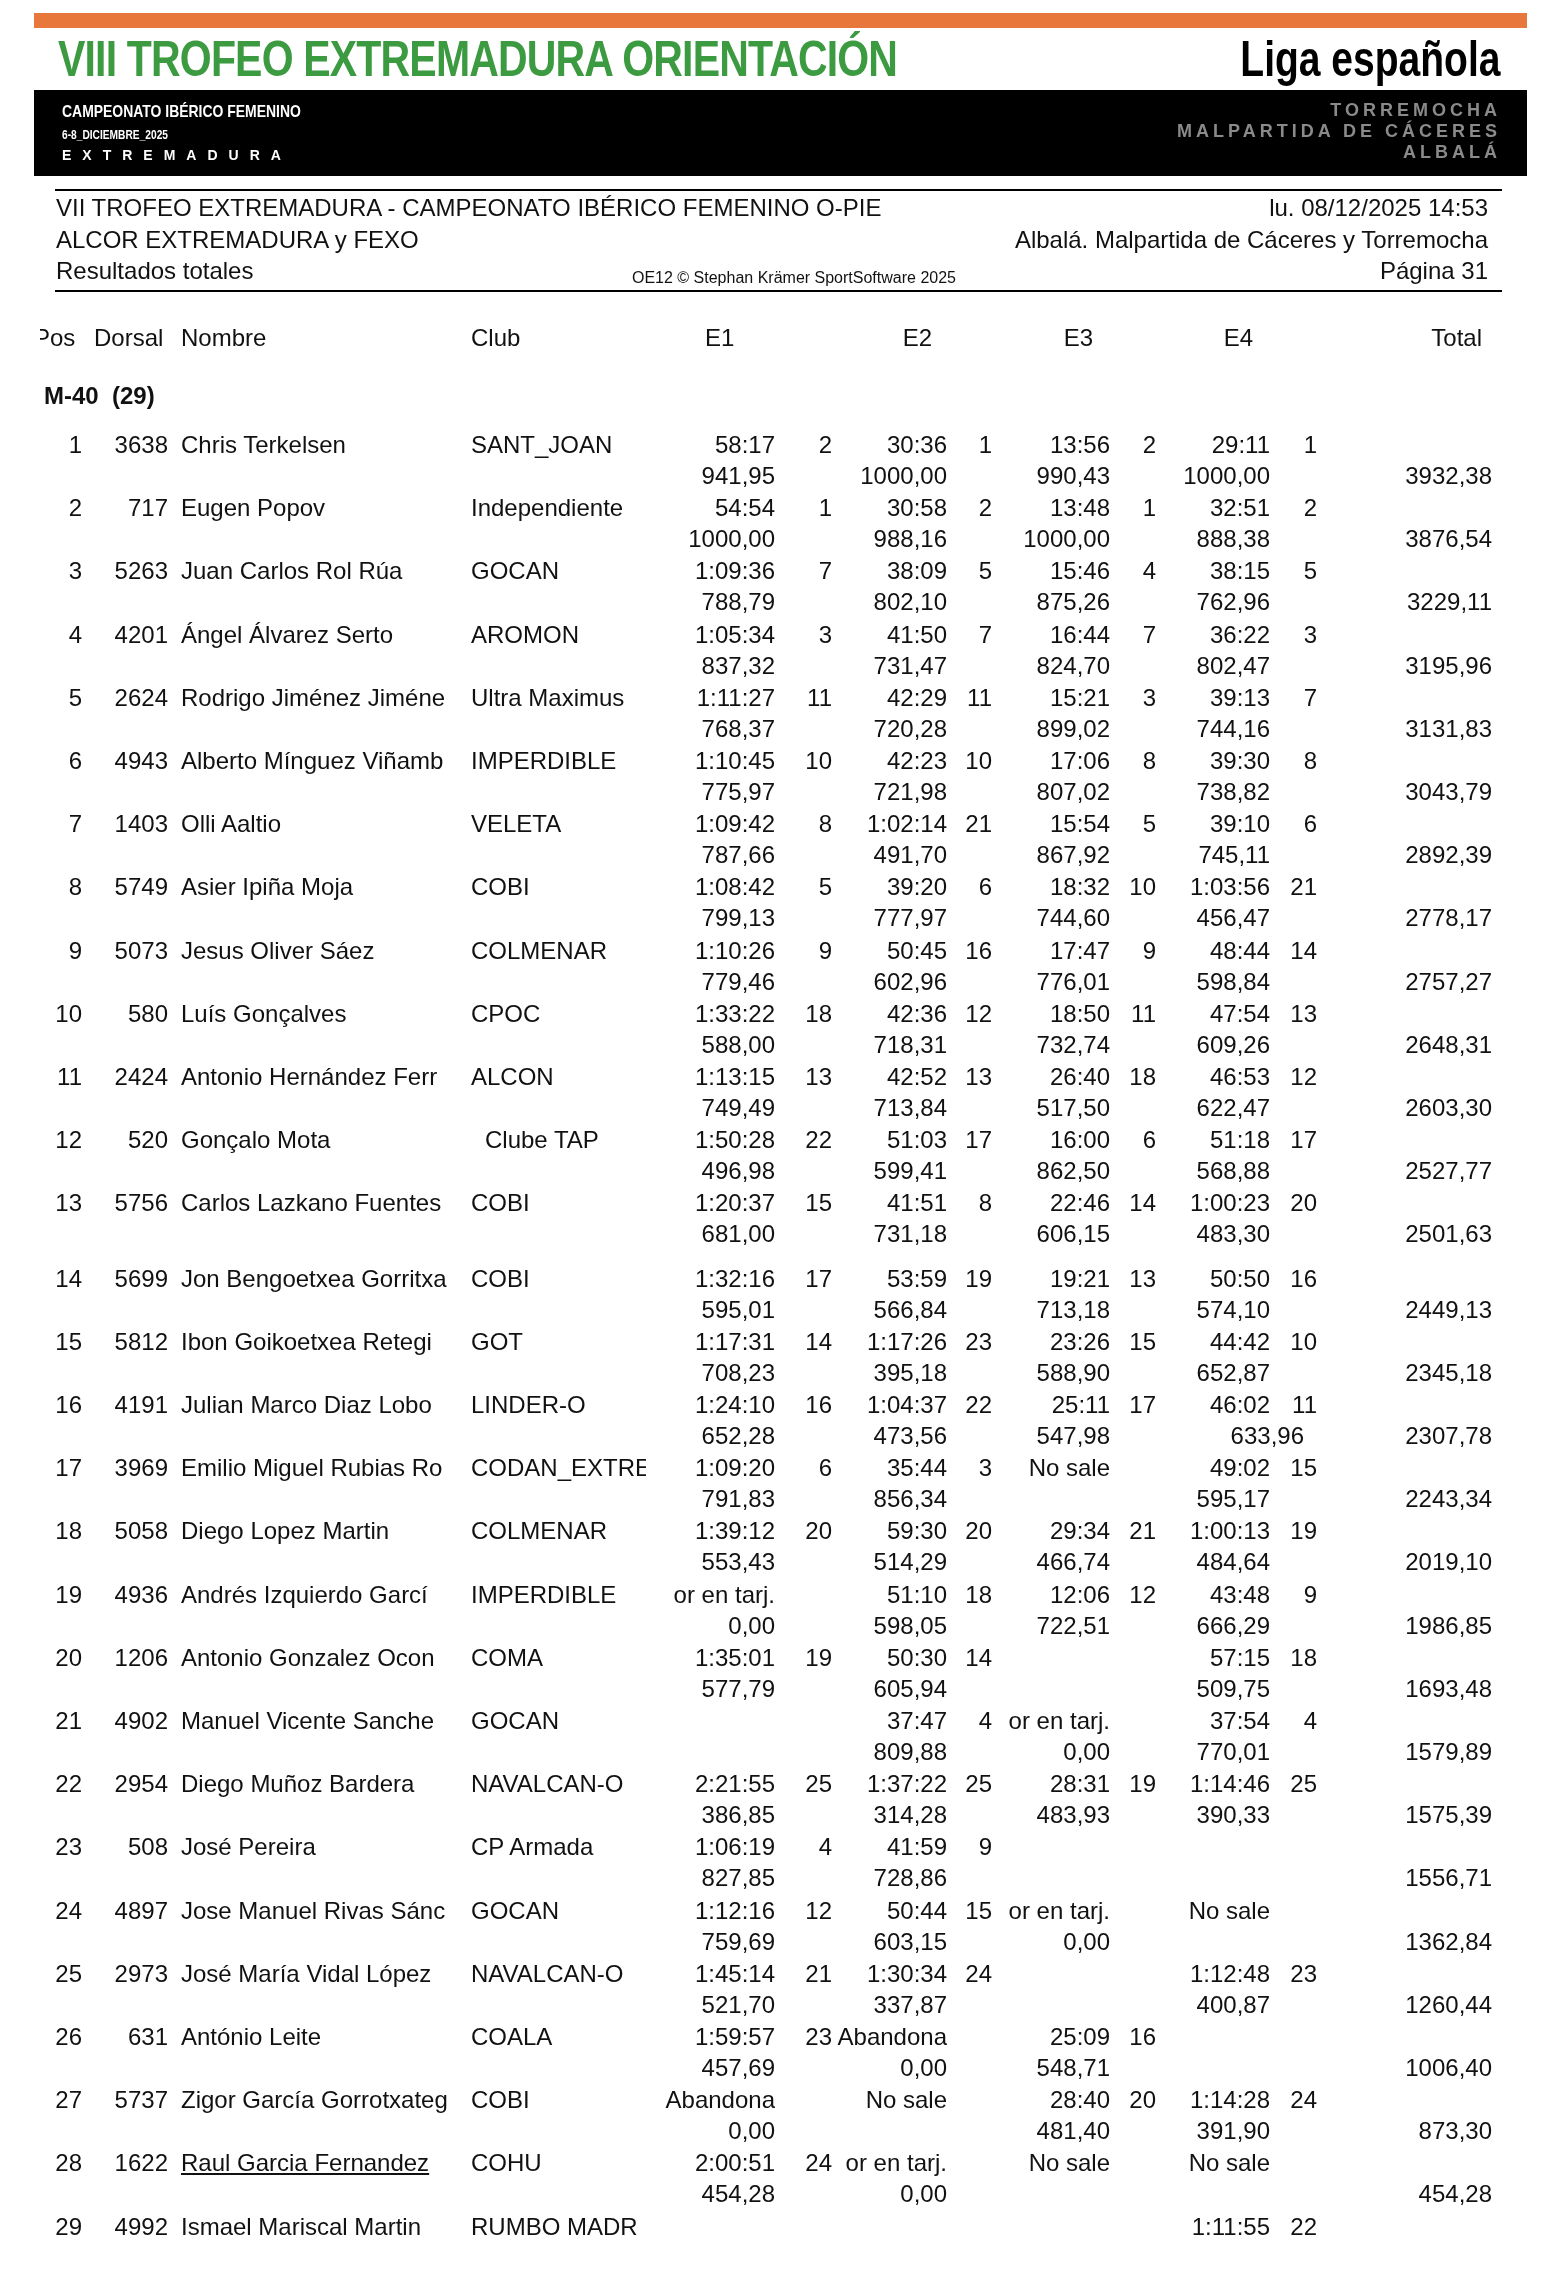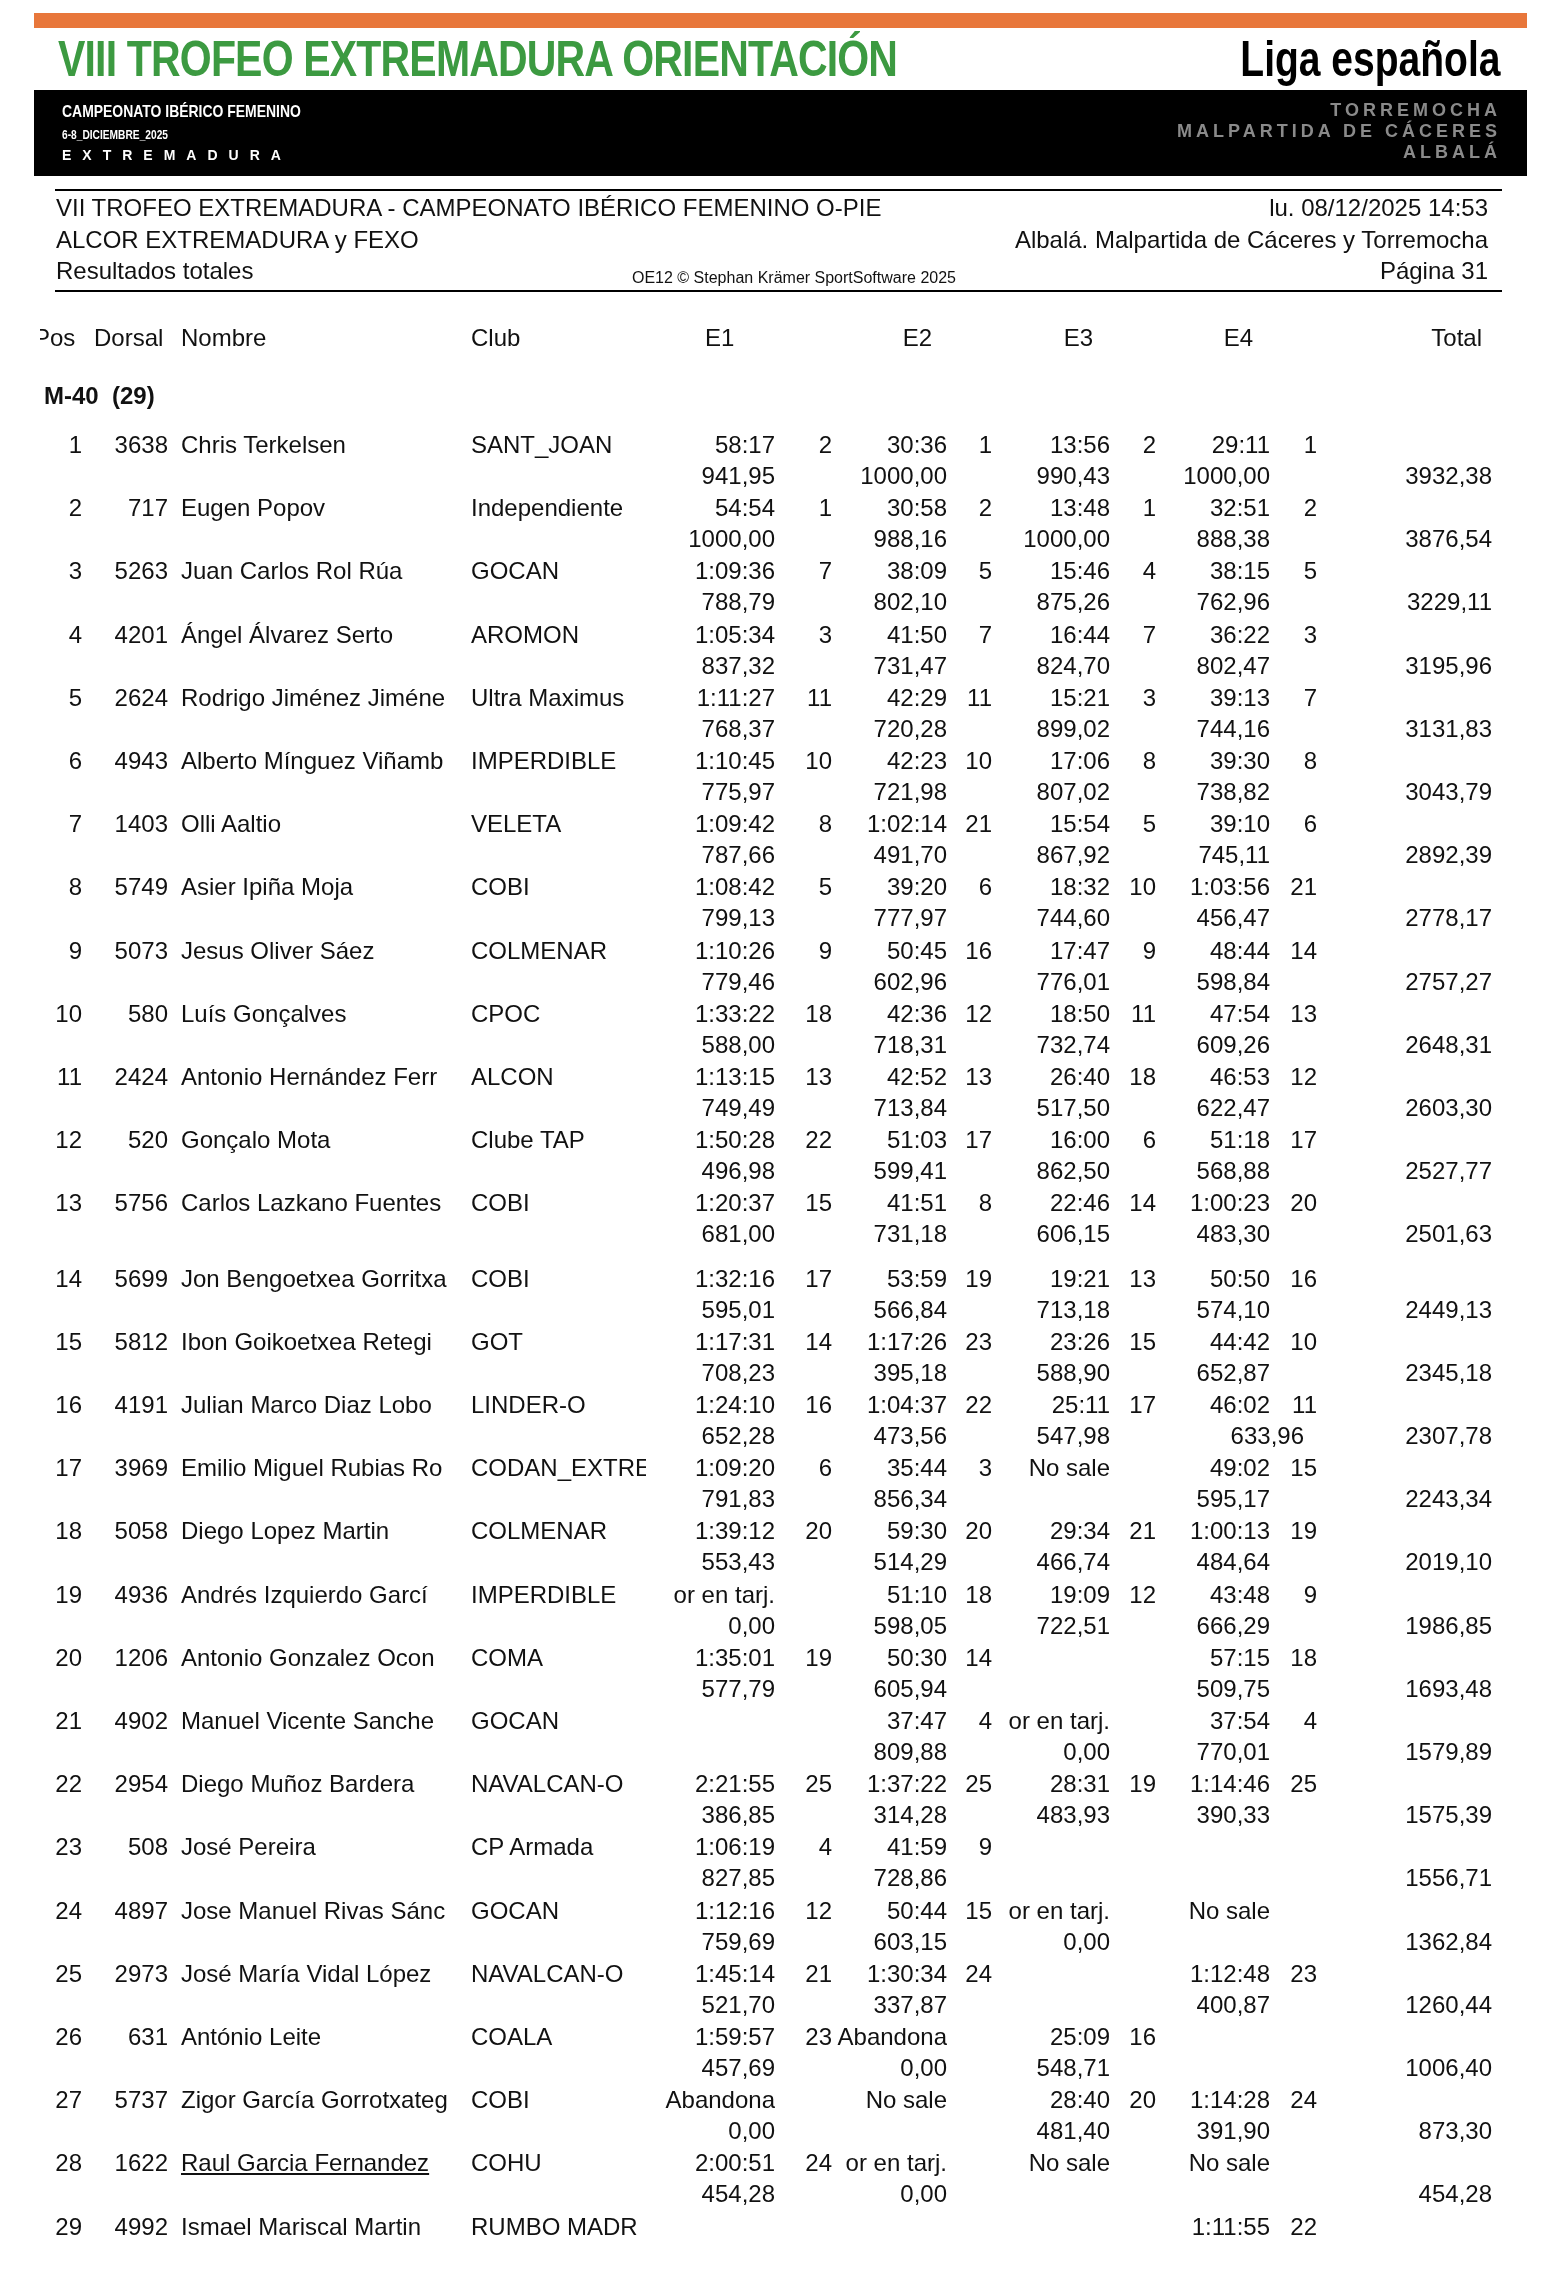--- a/index.html
+++ b/index.html
@@ -282,21 +282,21 @@
       <div class="cell" style="top: 1094px; left: 970px; width: 140px; text-align: right; overflow: hidden;">517,50</div>
       <div class="cell" style="top: 1063px; left: 1150px; width: 120px; text-align: right; overflow: hidden;">46:53</div>
       <div class="cell" style="top: 1063px; left: 1283px; width: 34px; text-align: right; overflow: hidden;">12</div>
       <div class="cell" style="top: 1094px; left: 1130px; width: 140px; text-align: right; overflow: hidden;">622,47</div>
       <div class="cell" style="top: 1094px; left: 1332px; width: 160px; text-align: right; overflow: hidden;">2603,30</div>
     </div>
     <div>
       <div class="cell" style="top: 1126.2px; left: 32px; width: 50px; text-align: right; overflow: hidden;">12</div>
       <div class="cell" style="top: 1126.2px; left: 88px; width: 80px; text-align: right; overflow: hidden;">520</div>
       <div class="cell" style="top: 1126.2px; left: 181px; width: 273px; overflow: hidden;">Gonçalo Mota</div>
-      <div class="cell" style="top: 1126.2px; left: 471px; width: 175px; overflow: hidden;">Clube TAP</div>
+      <div class="cell" style="top: 1126.2px; left: 485px; width: 175px; overflow: hidden;">Clube TAP</div>
       <div class="cell" style="top: 1126.2px; left: 655px; width: 120px; text-align: right; overflow: hidden;">1:50:28</div>
       <div class="cell" style="top: 1126.2px; left: 798px; width: 34px; text-align: right; overflow: hidden;">22</div>
       <div class="cell" style="top: 1157.2px; left: 635px; width: 140px; text-align: right; overflow: hidden;">496,98</div>
       <div class="cell" style="top: 1126.2px; left: 827px; width: 120px; text-align: right; overflow: hidden;">51:03</div>
       <div class="cell" style="top: 1126.2px; left: 958px; width: 34px; text-align: right; overflow: hidden;">17</div>
       <div class="cell" style="top: 1157.2px; left: 807px; width: 140px; text-align: right; overflow: hidden;">599,41</div>
       <div class="cell" style="top: 1126.2px; left: 990px; width: 120px; text-align: right; overflow: hidden;">16:00</div>
       <div class="cell" style="top: 1126.2px; left: 1122px; width: 34px; text-align: right; overflow: hidden;">6</div>
       <div class="cell" style="top: 1157.2px; left: 970px; width: 140px; text-align: right; overflow: hidden;">862,50</div>
       <div class="cell" style="top: 1126.2px; left: 1150px; width: 120px; text-align: right; overflow: hidden;">51:18</div>
@@ -422,21 +422,21 @@
       <div class="cell" style="top: 1580.6px; left: 32px; width: 50px; text-align: right; overflow: hidden;">19</div>
       <div class="cell" style="top: 1580.6px; left: 88px; width: 80px; text-align: right; overflow: hidden;">4936</div>
       <div class="cell" style="top: 1580.6px; left: 181px; width: 273px; overflow: hidden;">Andrés Izquierdo  Garcí</div>
       <div class="cell" style="top: 1580.6px; left: 471px; width: 175px; overflow: hidden;">IMPERDIBLE</div>
       <div class="cell" style="top: 1580.6px; left: 655px; width: 120px; text-align: right; overflow: hidden;">or en tarj.</div>
       <div class="cell" style="top: 1580.6px; left: 798px; width: 34px; text-align: right; overflow: hidden;"></div>
       <div class="cell" style="top: 1611.6px; left: 635px; width: 140px; text-align: right; overflow: hidden;">0,00</div>
       <div class="cell" style="top: 1580.6px; left: 827px; width: 120px; text-align: right; overflow: hidden;">51:10</div>
       <div class="cell" style="top: 1580.6px; left: 958px; width: 34px; text-align: right; overflow: hidden;">18</div>
       <div class="cell" style="top: 1611.6px; left: 807px; width: 140px; text-align: right; overflow: hidden;">598,05</div>
-      <div class="cell" style="top: 1580.6px; left: 990px; width: 120px; text-align: right; overflow: hidden;">19:09</div>
+      <div class="cell" style="top: 1580.6px; left: 990px; width: 120px; text-align: right; overflow: hidden;">12:06</div>
       <div class="cell" style="top: 1580.6px; left: 1122px; width: 34px; text-align: right; overflow: hidden;">12</div>
       <div class="cell" style="top: 1611.6px; left: 970px; width: 140px; text-align: right; overflow: hidden;">722,51</div>
       <div class="cell" style="top: 1580.6px; left: 1150px; width: 120px; text-align: right; overflow: hidden;">43:48</div>
       <div class="cell" style="top: 1580.6px; left: 1283px; width: 34px; text-align: right; overflow: hidden;">9</div>
       <div class="cell" style="top: 1611.6px; left: 1130px; width: 140px; text-align: right; overflow: hidden;">666,29</div>
       <div class="cell" style="top: 1611.6px; left: 1332px; width: 160px; text-align: right; overflow: hidden;">1986,85</div>
     </div>
     <div>
       <div class="cell" style="top: 1643.8px; left: 32px; width: 50px; text-align: right; overflow: hidden;">20</div>
       <div class="cell" style="top: 1643.8px; left: 88px; width: 80px; text-align: right; overflow: hidden;">1206</div>

